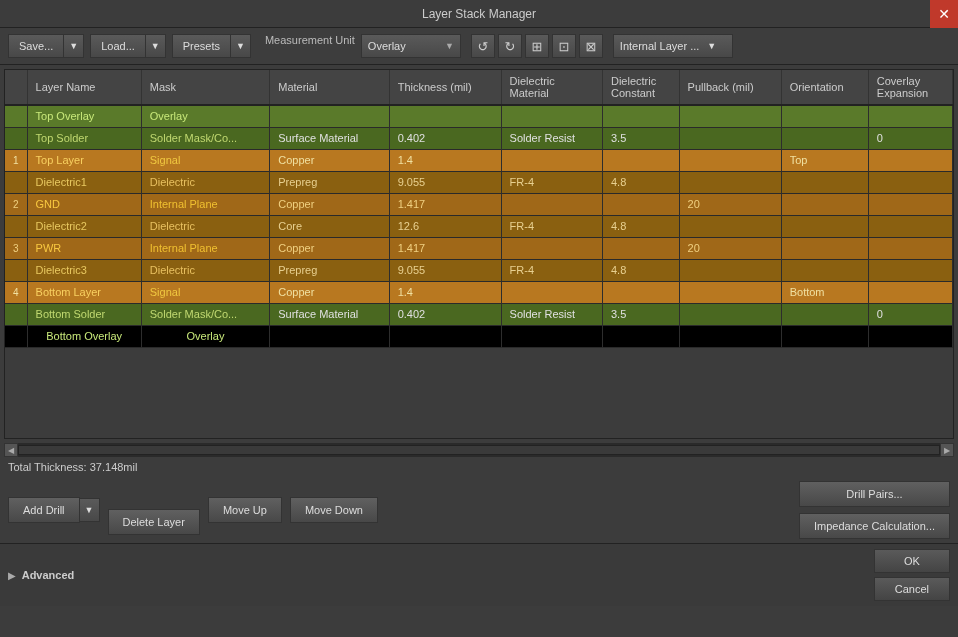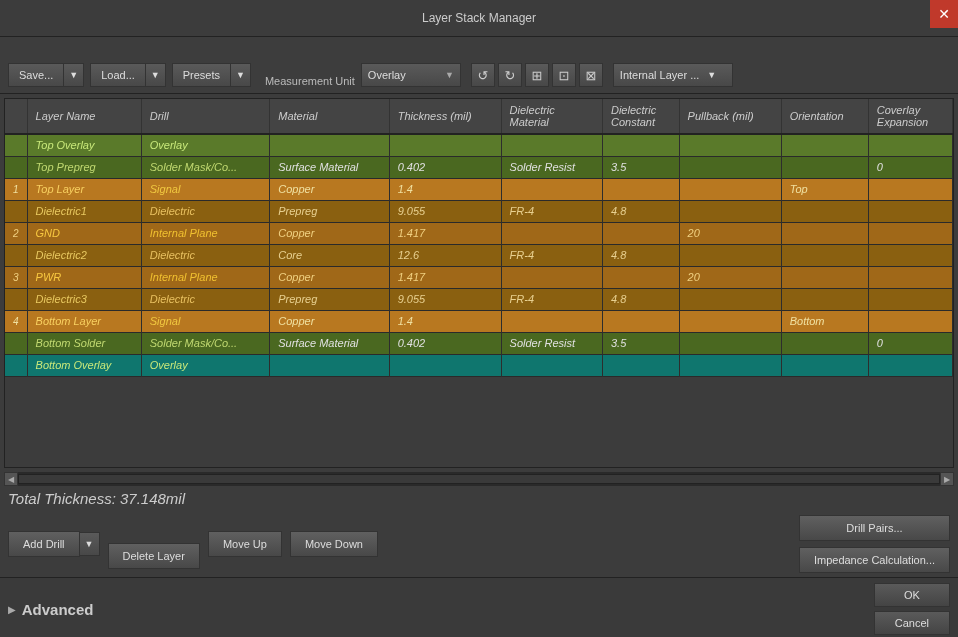--- a/index.html
+++ b/index.html
@@ -1,20 +1,20 @@
 <!DOCTYPE html>
 <html><head>
   <meta charset="utf-8">
   <style>
     * { box-sizing: border-box; margin: 0; padding: 0; }
     body { background: #4a4a4a; font-family: Arial, sans-serif; font-size: 11px; color: #ddd; width: 958px; height: 637px; overflow: hidden; }
 
     .title-bar {
       background: #3c3c3c;
-      height: 37px;
+      height: 28px;
       display: flex;
       align-items: center;
       justify-content: center;
       position: relative;
       border-bottom: 1px solid #222;
     }
     .title-bar-text { color: #ccc; font-size: 12px; }
     .title-bar-close {
       position: absolute;
       right: 0;
@@ -27,21 +27,21 @@
       justify-content: center;
       cursor: pointer;
       color: white;
       font-size: 14px;
     }
 
     .toolbar {
       background: #3d3d3d;
       padding: 6px 8px;
       display: flex;
-      align-items: flex-end;
+      align-items: flex-start;
       gap: 6px;
       border-bottom: 1px solid #222;
     }
 
     .btn-group {
       display: flex;
       align-items: center;
     }
 
     .btn {
@@ -112,21 +112,20 @@
       overflow: auto;
       height: 370px;
       margin: 4px;
       border: 1px solid #222;
     }
 
     table {
       width: 100%;
       border-collapse: collapse;
       min-width: 900px;
-      font-style: italic;
     }
 
     thead tr {
       background: #444;
     }
 
     thead th {
       padding: 5px 8px;
       text-align: left;
       color: #ccc;
@@ -169,21 +168,21 @@
     .row-signal td.type-cell { color: #f0c840; }
 
     .row-dielectric td { background: #8a6010; color: #e8d090; }
     .row-dielectric td.name-cell { color: #e8c860; }
     .row-dielectric td.type-cell { color: #e8c060; }
 
     .row-internal-plane td { background: #a06818; color: #f0d080; }
     .row-internal-plane td.name-cell { color: #f8c840; }
     .row-internal-plane td.type-cell { color: #f0c030; }
 
-    .row-overlay-bottom td { background: #0f766e; color: #e8e8e8; }
+    .row-overlay-bottom td { background: #000000; color: #e8e8e8; text-align: center; }
     .row-overlay-bottom td.name-cell { color: #c8e87a; }
     .row-overlay-bottom td.type-cell { color: #c8e87a; }
 
     .row-solder-bottom td { background: #4a6820; color: #e0e0e0; }
     .row-solder-bottom td.name-cell { color: #c0d870; }
     .row-solder-bottom td.type-cell { color: #c0d870; }
 
     .scrollbar-area {
       height: 14px;
       background: #2a2a2a;
@@ -205,21 +204,21 @@
       display: flex; align-items: center; justify-content: center;
       font-size: 8px; color: #aaa; cursor: pointer;
     }
 
     .bottom-section {
       padding: 4px 8px;
       display: flex;
       align-items: center;
     }
 
-    .total-thickness { color: #ccc; font-size: 15px; font-style: italic; }
+    .total-thickness { color: #ccc; font-size: 11px; }
 
     .bottom-toolbar {
       padding: 4px 8px;
       display: flex;
       align-items: center;
       gap: 4px;
     }
 
     .btn-primary {
       background: linear-gradient(to bottom, #606060, #484848);
@@ -241,21 +240,21 @@
     .advanced-bar {
       background: #3a3a3a;
       border-top: 1px solid #222;
       padding: 5px 8px;
       display: flex;
       align-items: center;
       gap: 6px;
     }
 
     .advanced-arrow { color: #aaa; font-size: 10px; }
-    .advanced-label { color: #ccc; font-size: 15px; font-weight: bold; }
+    .advanced-label { color: #ccc; font-size: 11px; font-weight: bold; }
 
     .ok-cancel-area {
       margin-left: auto;
       display: flex;
       gap: 4px;
       flex-direction: column;
     }
 
     .btn-ok {
       background: linear-gradient(to bottom, #5a5a5a, #444);
@@ -322,36 +321,36 @@
         <span>⊞</span>
       </div>
       <div class="toolbar-icon">
         <span>⊡</span>
       </div>
       <div class="toolbar-icon">
         <span>⊠</span>
       </div>
     </div>
 
-    <div class="btn-group" style="margin-left: 4px; margin-top: 20px;">
+    <div class="btn-group" style="margin-left: 4px;">
       <div class="layer-select">
         <span>Internal Layer ...</span>
         <span style="margin-left: 8px; font-size:9px;">▼</span>
       </div>
     </div>
   </div>
 
   <div style="flex:1; overflow: hidden; display: flex; flex-direction: column; background: #3c3c3c;">
     <div class="table-container">
       <table>
         <thead>
           <tr>
             <th style="width:22px;"></th>
             <th>Layer Name</th>
-            <th>Drill</th>
+            <th>Mask</th>
             <th>Material</th>
             <th>Thickness (mil)</th>
             <th>Dielectric<br>Material</th>
             <th>Dielectric<br>Constant</th>
             <th>Pullback (mil)</th>
             <th>Orientation</th>
             <th>Coverlay<br>Expansion</th>
           </tr>
         </thead>
         <tbody id="table-body">
@@ -362,21 +361,21 @@
               <td></td>
               <td></td>
               <td></td>
               <td></td>
               <td></td>
               <td></td>
               <td></td>
             </tr>
             <tr class="row-solder-top">
               <td class="row-num"></td>
-              <td class="name-cell">Top Prepreg</td>
+              <td class="name-cell">Top Solder</td>
               <td class="type-cell">Solder Mask/Co...</td>
               <td>Surface Material</td>
               <td>0.402</td>
               <td>Solder Resist</td>
               <td>3.5</td>
               <td></td>
               <td></td>
               <td>0</td>
             </tr>
             <tr class="row-signal">

